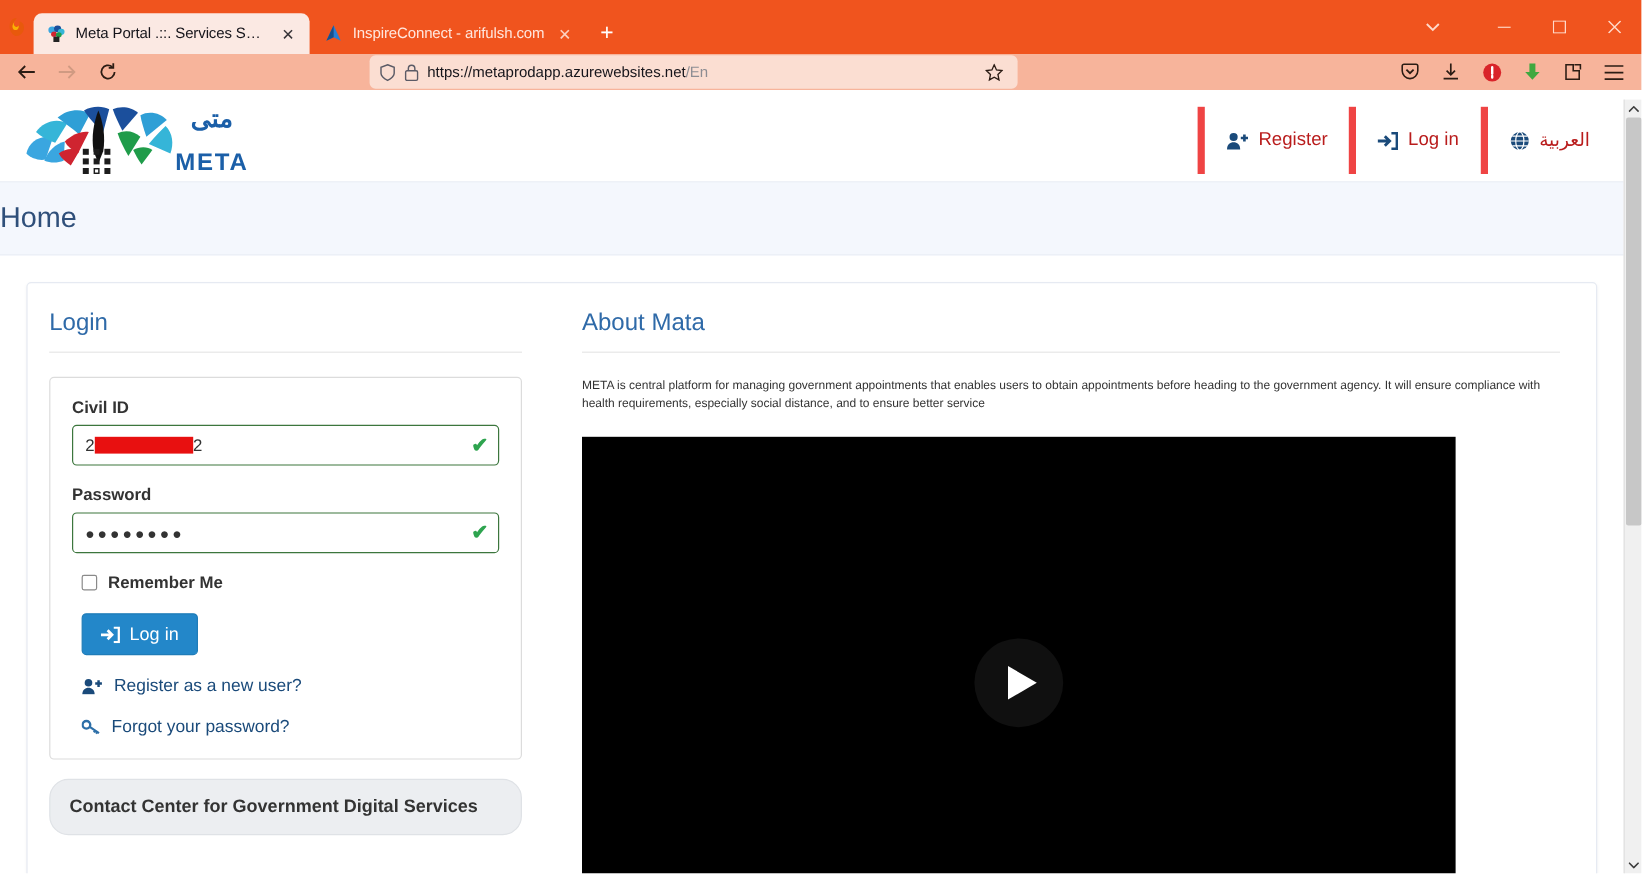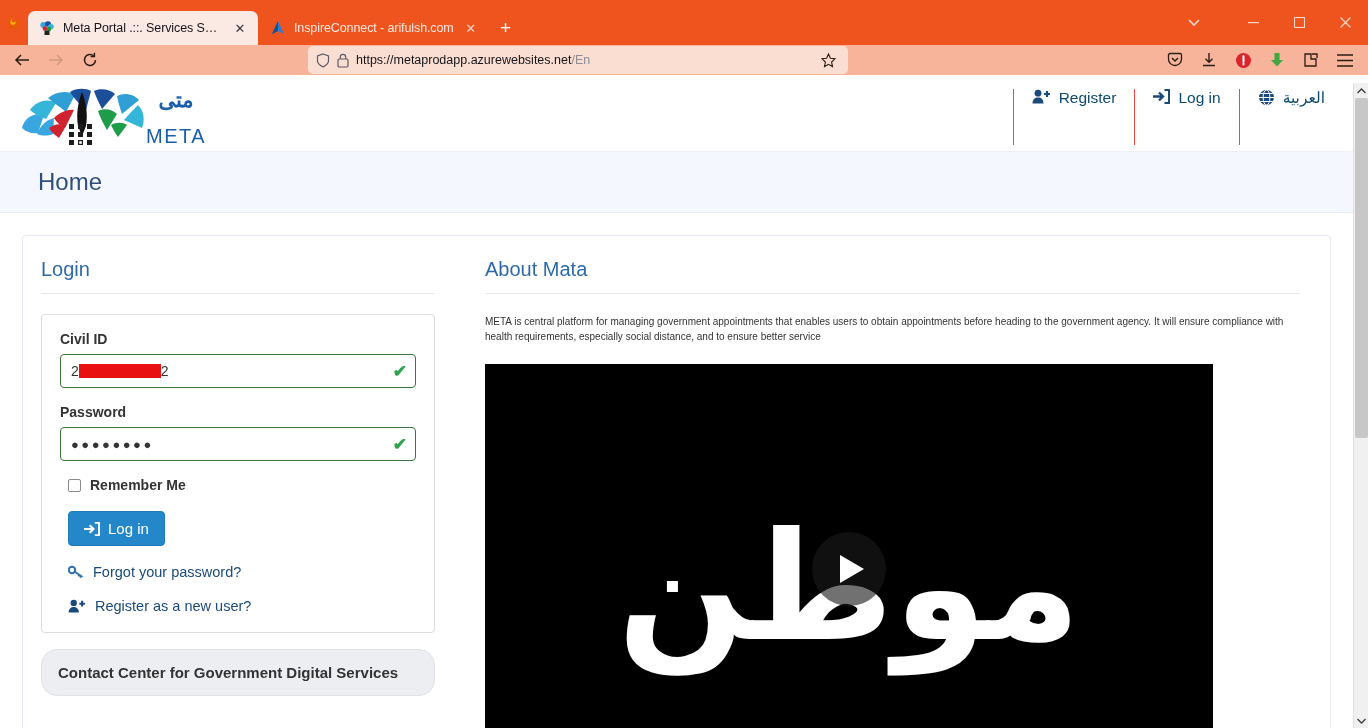--- a/index.html
+++ b/index.html
@@ -88,34 +88,34 @@
 
   .site-header {
     height: 68px; display: flex; align-items: center;
     padding: 0 0 0 18px; background: #fff;
   }
   .logo-wrap { display: flex; align-items: center; gap: 0; }
   .logo-fan { width: 128px; height: 58px; position: relative; }
   .logo-word { display: flex; flex-direction: column; align-items: center; line-height: 1; }
   .logo-ar { font-size: 21px; color: #1b5fa8; font-weight: 700; letter-spacing: 1px; }
   .logo-en {
-    font-size: 20px; color: #1b5fa8; font-weight: 400;
+    font-size: 20px; color: #1b5fa8; font-weight: 700;
     letter-spacing: 1.5px; margin-top: 16px;
   }
 
   .topnav { margin-left: auto; display: flex; align-items: stretch; height: 56px; }
   .topnav-item {
-    display: flex; align-items: flex-start; gap: 8px; padding: 0 18px;
-    color: #0c4a6e; font-size: 15.5px; border-left: 1px solid #ef4444;
+    display: flex; align-items: center; gap: 8px; padding: 0 18px;
+    color: #b91c1c; font-size: 15.5px; border-left: 6px solid #ef4444;
   }
   .topnav-item:last-child { padding-right: 28px; }
 
   .breadcrumb-band {
     height: 62px; background: #f4f7fd;
-    display: flex; align-items: center; padding-left: 38px;
+    display: flex; align-items: center; 
     border-top: 1px solid #eceff6; border-bottom: 1px solid #e7ebf4;
   }
   .breadcrumb-title { font-size: 24px; color: #2f4f7a; font-weight: 400; }
 
   .content-outer { padding: 22px 22px 0 22px; background: #fff; }
   .content-card {
     background: #fff; border: 1px solid #e6eaf2; border-radius: 4px;
     box-shadow: 0 1px 3px rgba(0,0,0,.04);
     display: flex; min-height: 490px;
   }
@@ -472,52 +472,51 @@
                   <svg class="icon-svg" width="16" height="14" viewBox="0 0 17 15">
                     <path d="M0 7.5 H9 M6 3.5 L10 7.5 L6 11.5" stroke="#fff" stroke-width="2.4" fill="none"></path>
                     <path d="M11.5 1 H16 V14 H11.5" stroke="#fff" stroke-width="2" fill="none"></path>
                   </svg>
                 </span>
                 <span>Log in</span>
               </div>
 
               <div class="link-row">
                 <span>
-                  <svg class="icon-svg" width="16" height="14" viewBox="0 0 16 14">
-                    <circle cx="4" cy="5" r="3.2" fill="none" stroke="#2d6fa8" stroke-width="2"></circle>
-                    <path d="M6.5 6.5 L14.5 12 M11.5 9.5 L10.2 11.3 M13.2 10.8 L12 12.4" stroke="#2d6fa8" stroke-width="1.8" fill="none"></path>
-                  </svg>
-                </span>
-                <span>Forgot your password?</span>
-              </div>
-
-              <div class="link-row">
-                <span>
                   <svg class="icon-svg" width="18" height="14" viewBox="0 0 19 15">
                     <circle cx="6" cy="4.2" r="3.4" fill="#1a4a7a"></circle>
                     <path d="M0.5 14.5 C0.5 10.6 3 8.6 6 8.6 C9 8.6 11.5 10.6 11.5 14.5 Z" fill="#1a4a7a"></path>
                     <path d="M15 2 V8 M12 5 H18" stroke="#1a4a7a" stroke-width="2.2"></path>
                   </svg>
                 </span>
                 <span>Register as a new user?</span>
               </div>
+
+              <div class="link-row">
+                <span>
+                  <svg class="icon-svg" width="16" height="14" viewBox="0 0 16 14">
+                    <circle cx="4" cy="5" r="3.2" fill="none" stroke="#2d6fa8" stroke-width="2"></circle>
+                    <path d="M6.5 6.5 L14.5 12 M11.5 9.5 L10.2 11.3 M13.2 10.8 L12 12.4" stroke="#2d6fa8" stroke-width="1.8" fill="none"></path>
+                  </svg>
+                </span>
+                <span>Forgot your password?</span>
+              </div>
             </div>
 
             <div class="contact-box">
               <div class="contact-title">Contact Center for Government Digital Services</div>
             </div>
           </div>
 
           <div class="col-right">
             <div class="sec-title">About Mata</div>
             <div class="sec-rule"></div>
             <div class="about-text">META is central platform for managing government appointments that enables users to obtain appointments before heading to the government agency. It will ensure compliance with health requirements, especially social distance, and to ensure better service</div>
 
             <div class="video-frame">
-              <div class="video-word">موطن</div>
               <div class="play-overlay">
                 <span class="play-tri"></span>
               </div>
             </div>
           </div>
 
         </div>
       </div>
     </div>
   </div>

